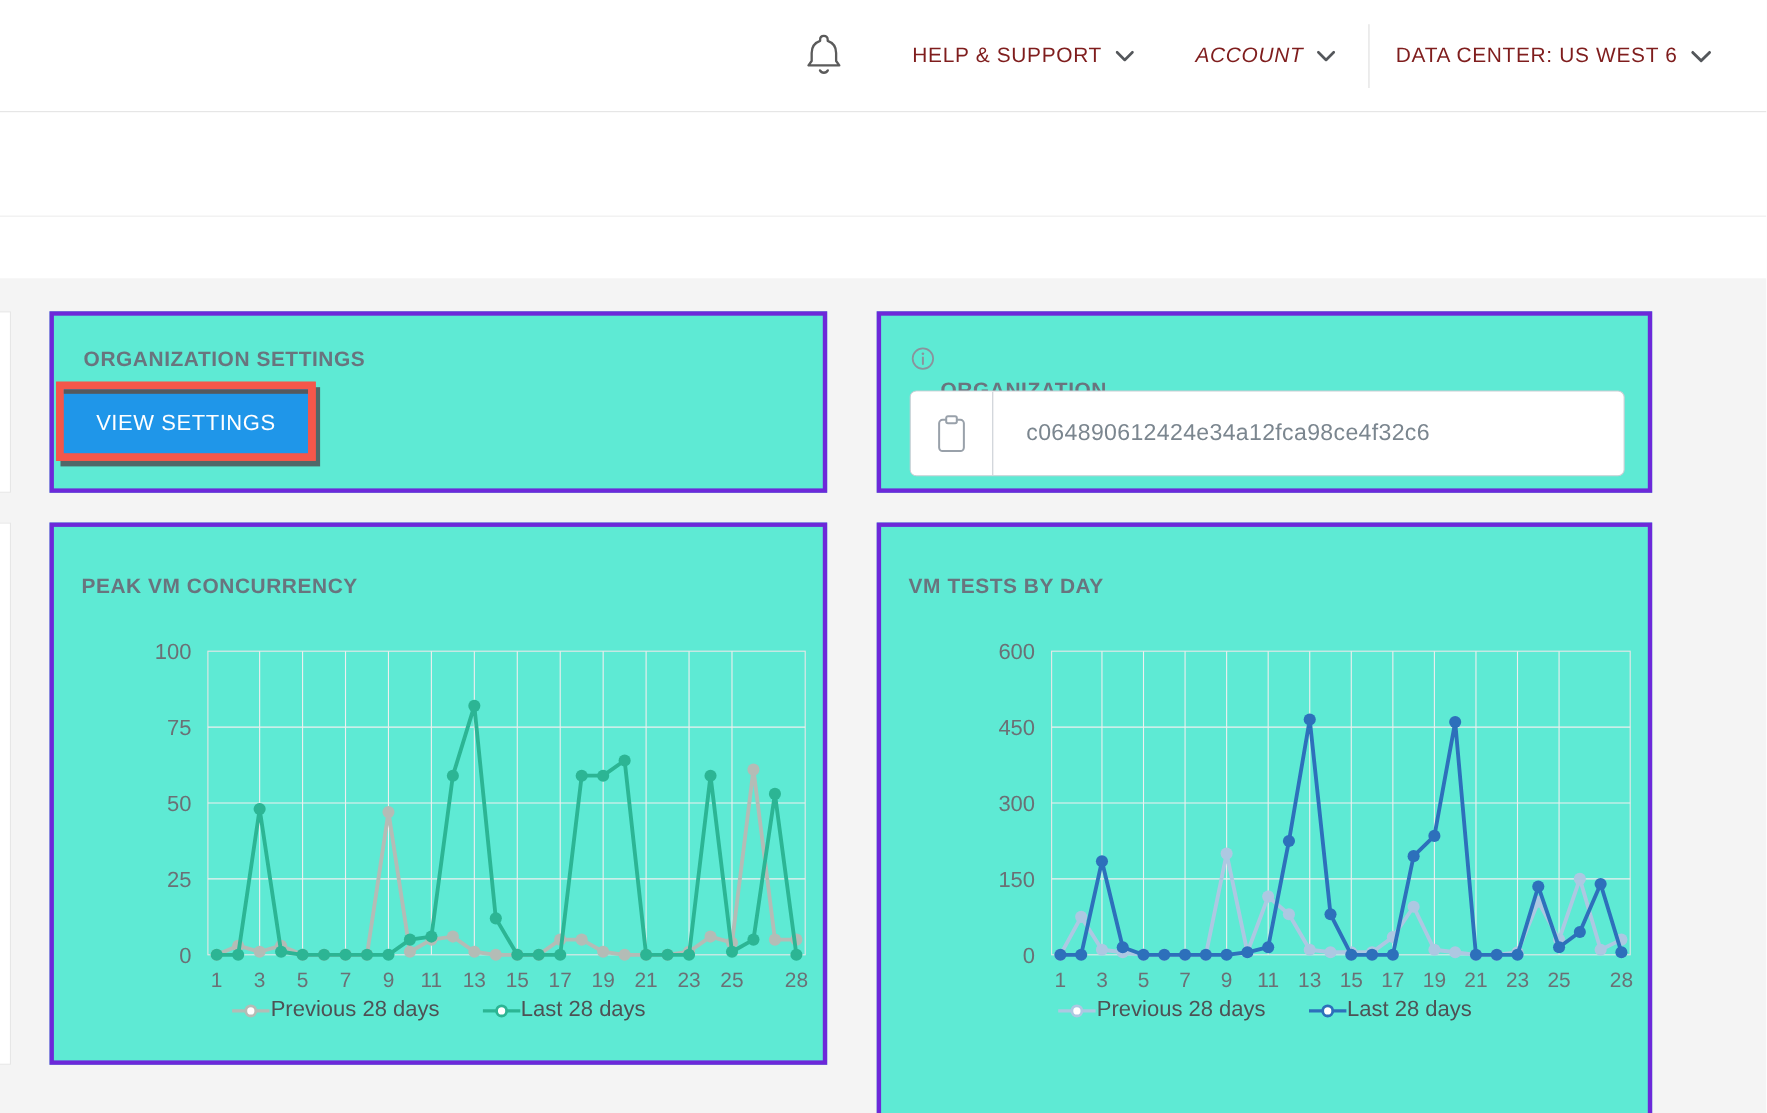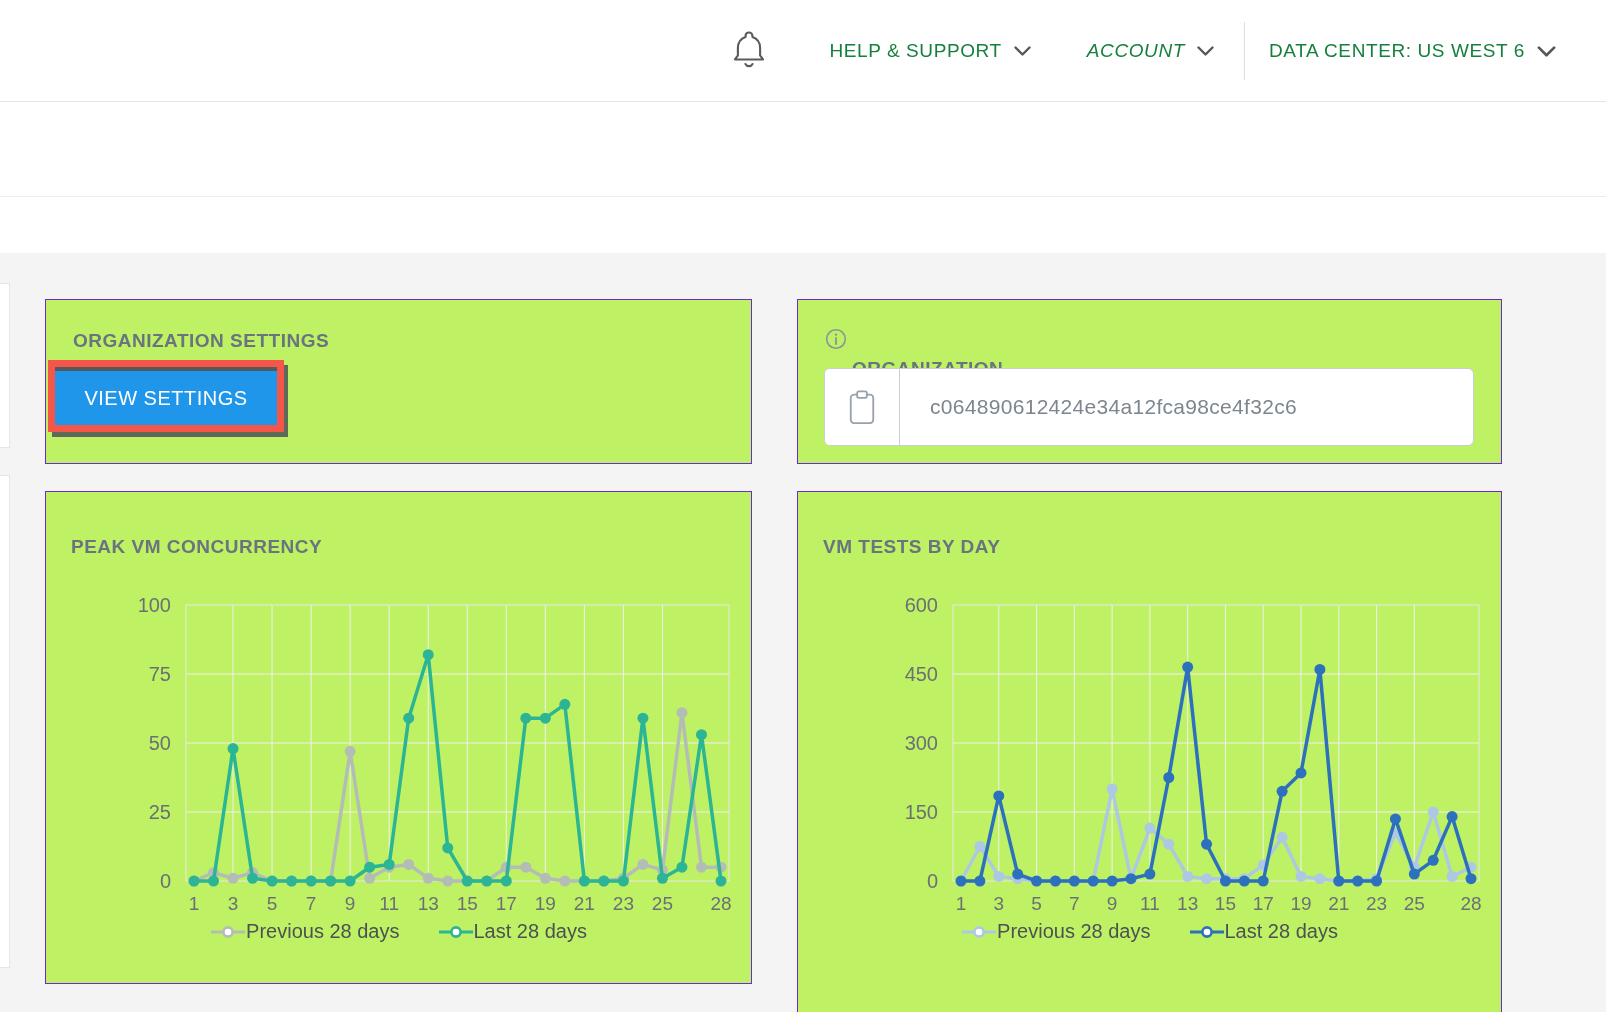--- a/index.html
+++ b/index.html
@@ -7,35 +7,35 @@
   body { font-family:"Liberation Sans", sans-serif; }
   .page { position:relative; width:1606px; height:1012px; overflow:hidden; background:#fff; }
 
   
   .topbar { position:absolute; left:0; top:0; width:1606px; height:102px;
             background:#fff; border-bottom:1px solid #e4e4e4; }
   .nav-items { position:absolute; right:50px; top:0; height:100%ром;
                height:100%; display:flex; align-items:center; }
   .bell-btn { background:none; border:none; cursor:pointer; margin-right:62px; padding:0; }
   .nav-link { display:flex; align-items:center; gap:12px; cursor:pointer;
-              color:#15803d; font-size:19px; letter-spacing:.6px; white-space:nowrap; }
+              color:#7f1d1d; font-size:19px; letter-spacing:.6px; white-space:nowrap; }
   .nav-link + .nav-link { margin-left:56px;font-style:italic; }
   .nav-divider { width:1px; height:58px; background:#dedede; margin:0 24px 0 30px; }
   .chev { margin-top:2px; }
 
   .band2 { position:absolute; left:0; top:103px; width:1606px; height:94px;
            background:#fff; border-bottom:1px solid #ededed; }
 
   
   .content { position:absolute; left:0; top:253px; width:1606px; height:759px; background:#f4f4f4; }
   .sliver { position:absolute; left:-4px; width:14px; background:#fff; border:1px solid #e6e6e6; }
   .sliver.s1 { top:30px; height:165px; }
   .sliver.s2 { top:222px; height:493px; }
 
-  .card { position:absolute; background:#bef264; border:1px solid #6d28d9;margin-top:16px; }
+  .card { position:absolute; background:#5eead4; border:4px solid #6d28d9; }
   .card h2 { font-size:19px; font-weight:700; color:#69747e; letter-spacing:.5px; }
 
   .card-settings { left:45px; top:30px; width:707px; height:165px; }
   .card-orgid    { left:797px; top:30px; width:705px; height:165px; }
   .card-chart-l  { left:45px; top:222px; width:707px; height:493px; }
   .card-chart-r  { left:797px; top:222px; width:705px; height:637px; }
 
   .card-settings h2, .card-orgid h2 { position:absolute; left:27px; top:30px; }
   .card-chart-l h2, .card-chart-r h2 { position:absolute; left:25px; top:44px; }
 

